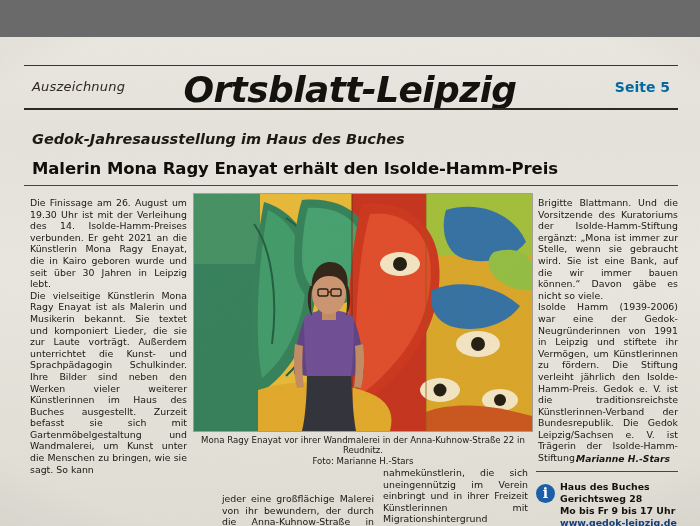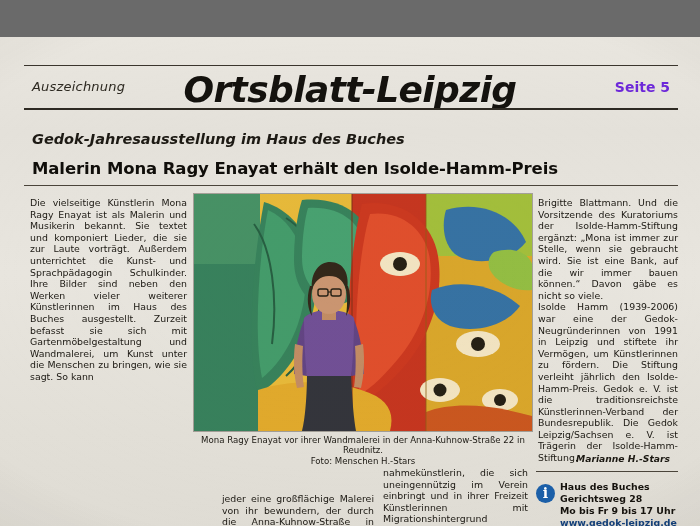--- a/index.html
+++ b/index.html
@@ -63,21 +63,21 @@
     font-size: 36px;
     letter-spacing: -0.6px;
     color: #14120e;
     text-shadow: 0 1px 0 rgba(255,255,255,.35);
   }
   #page-number {
     position: absolute; right: 30px; top: 16px;
     font-family: "DejaVu Sans", sans-serif;
     font-weight: bold;
     font-size: 14px;
-    color: #6d28d9;
+    color: #0369a1;
   }
 
   
   #overline {
     position: absolute; left: 32px; top: 94px;
     font-family: "DejaVu Sans", sans-serif;
     font-style: italic;
     font-weight: bold;
     font-size: 14.5px;
     color: #1d1a14;
@@ -270,24 +270,25 @@
         <rect x="137" y="95" width="10" height="7" rx="2" fill="none" stroke="#1d1a14" stroke-width="1.4"></rect>
         <line x1="134" y1="98" x2="137" y2="98" stroke="#1d1a14" stroke-width="1.2"></line>
       </g>
 
       <rect x="0" y="0" width="338" height="237" fill="url(#bgq)" opacity="0.05"></rect>
     </svg>
   </div>
 
   <div id="caption">
     <span>Mona Ragy Enayat vor ihrer Wandmalerei in der Anna-Kuhnow-Straße 22 in Reudnitz.</span>
-    <span class="credit">Foto: Menschen H.-Stars</span>
+    <span class="credit">Foto: Marianne H.-Stars</span>
   </div>
 
   <div id="col1" class="col">
+      <p>Die Finissage am 26. August um 19.30 Uhr ist mit der Verleihung des 14. Isolde-Hamm-Preises verbunden. Er geht 2021 an die Künstlerin Mona Ragy Enayat, die in Kairo geboren wurde und seit über 30 Jahren in Leipzig lebt.</p>
       <p>Die vielseitige Künstlerin Mona Ragy Enayat ist als Malerin und Musikerin bekannt. Sie textet und komponiert Lieder, die sie zur Laute vorträgt. Außerdem unterrichtet die Kunst- und Sprachpädagogin Schulkinder. Ihre Bilder sind neben den Werken vieler weiterer Künstlerinnen im Haus des Buches ausgestellt. Zurzeit befasst sie sich mit Gartenmöbelgestaltung und Wandmalerei, um Kunst unter die Menschen zu bringen, wie sie sagt. So kann</p>
     </div>
   <div id="col2" class="col">
       <p>jeder eine großflächige Malerei von ihr bewundern, der durch die Anna-Kuhnow-Straße in Reudnitz spaziert.</p>
       <p>„Mona Ragy Enayat ist eine Aus-</p>
     </div>
   <div id="col3" class="col">
       <p>nahmekünstlerin, die sich uneingennützig im Verein einbringt und in ihrer Freizeit Künstlerinnen mit Migrationshintergrund betreut“, lobt Gedok-Vorstand</p>
     </div>
   <div id="col4" class="col">

